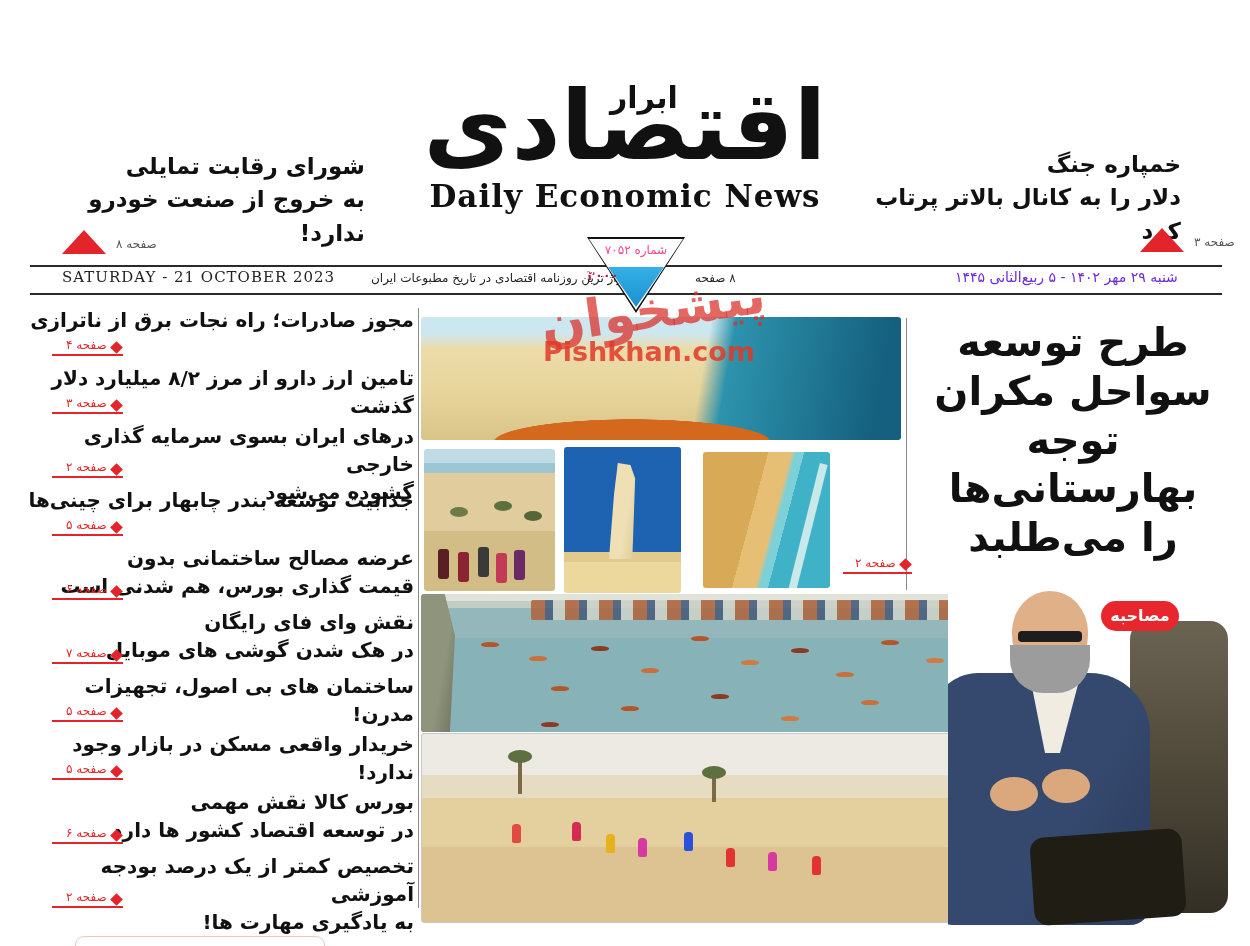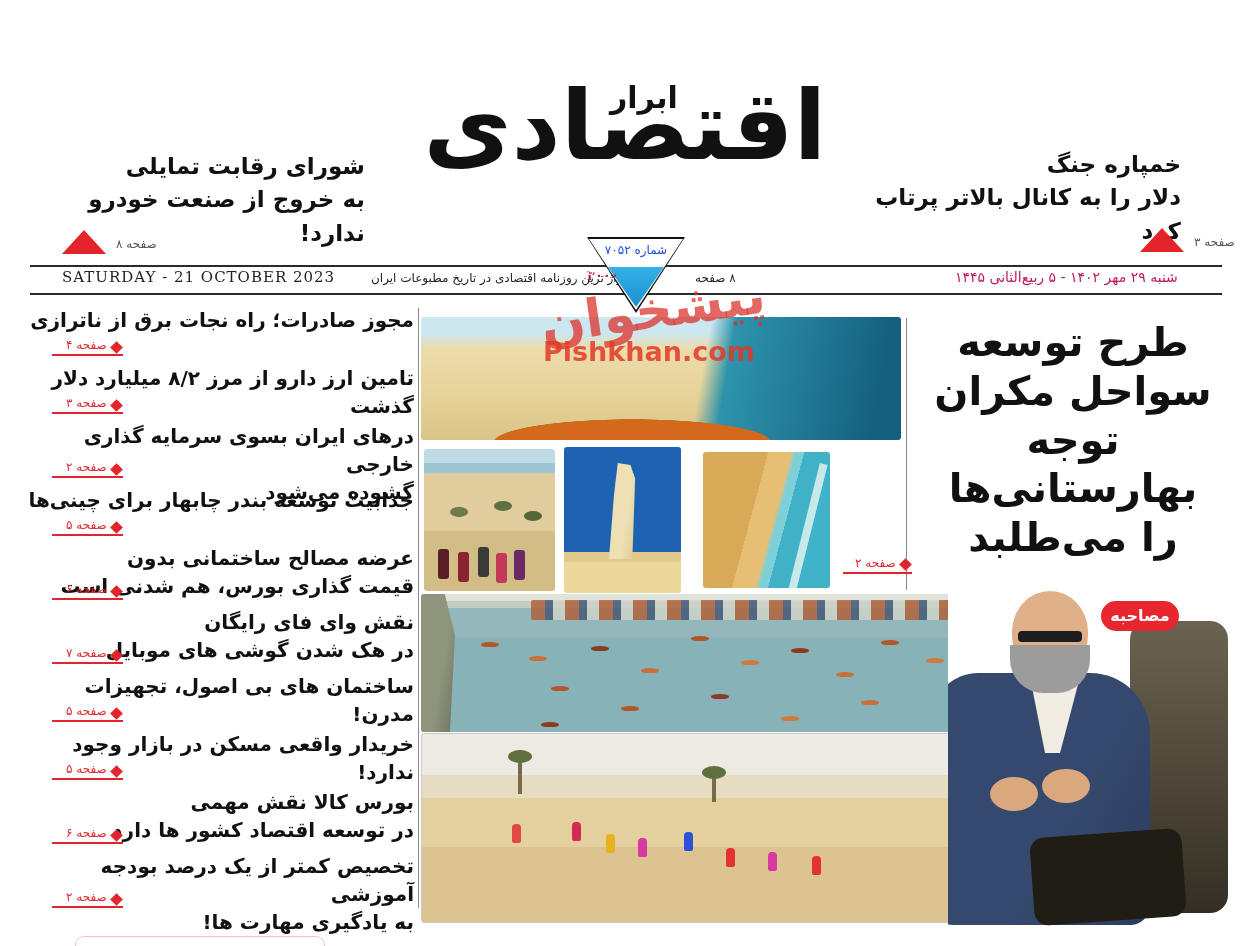--- a/index.html
+++ b/index.html
@@ -8,41 +8,41 @@
   
   .masthead{position:absolute;left:375px;top:78px;width:500px;text-align:center;}
   .m-big{font-size:96px;font-weight:bold;line-height:1.0;letter-spacing:-3px;direction:rtl;}
   .m-small{position:absolute;left:47%;top:2px;font-size:30px;font-weight:bold;direction:rtl;}
   .m-sub{font-family:"DejaVu Serif",serif;font-weight:bold;font-size:31px;margin-top:4px;letter-spacing:1px;}
   
   .issue-tri{position:absolute;left:587px;top:237px;width:98px;height:76px;z-index:6;}
   .t-outer{position:absolute;inset:0;background:#111;clip-path:polygon(0 0,100% 0,50% 100%);}
   .t-white{position:absolute;left:2px;top:2px;width:94px;height:71px;background:#fff;clip-path:polygon(0 0,100% 0,50% 100%);}
   .t-blue{position:absolute;left:21px;top:30px;width:56px;height:40px;background:linear-gradient(180deg,#35b1e6 0,#1b8fd0 100%);clip-path:polygon(0 0,100% 0,50% 100%);}
-  .t-issue{position:absolute;left:0;top:6px;width:100%;text-align:center;font-size:12px;direction:rtl;color:#1d4ed8;}
+  .t-issue{position:absolute;left:0;top:6px;width:100%;text-align:center;font-size:12px;direction:rtl;color:#ec4899;}
   .t-price{position:absolute;left:0;top:31px;width:100%;text-align:left;font-size:13px;font-weight:bold;color:#be185d;}
   .t-unit{position:absolute;left:0;top:30px;width:100%;font-size:8px;color:#fff;font-weight:bold;}
   
   .corner-story{position:absolute;width:330px;direction:rtl;}
   .corner-story .headline{font-size:23px;font-weight:bold;line-height:1.45;white-space:pre-line;}
   .tl{left:35px;top:150px;}
   .tr{left:851px;top:148px;}
   .tri-marker{position:absolute;display:flex;align-items:flex-end;gap:10px;}
   .tri-up{width:0;height:0;border-left:22px solid transparent;border-right:22px solid transparent;border-bottom:24px solid #e3252b;}
   .tri-label{font-size:12px;color:#555;direction:rtl;padding-bottom:3px;}
   .tl-marker{left:62px;top:230px;}
   .tr-marker{left:1140px;top:228px;}
   
   .rule{position:absolute;left:30px;width:1192px;height:2px;background:#2a2a2a;}
   .rule-top{top:265px;}
   .rule-bot{top:293px;}
   .d-en{position:absolute;left:62px;top:268px;font-family:"DejaVu Serif",serif;font-size:15px;letter-spacing:1px;color:#222;}
   .d-slogan{position:absolute;left:340px;top:271px;width:295px;font-size:12px;direction:rtl;text-align:left;color:#222;margin-left:31px;}
   .d-pages{position:absolute;left:695px;top:271px;font-size:12px;direction:rtl;color:#222;}
-  .d-fa{position:absolute;left:955px;top:269px;width:262px;font-size:14px;direction:rtl;text-align:left;color:#be185d;}
+  .d-fa{position:absolute;left:955px;top:269px;width:262px;font-size:14px;direction:rtl;text-align:left;color:#6d28d9;}
   
   .wm{position:absolute;z-index:9;pointer-events:none;}
   .wm-fa{left:540px;top:280px;font-size:52px;font-weight:bold;color:rgba(219,44,37,0.72);transform:rotate(-8deg);direction:rtl;}
   .wm-en{left:543px;top:336px;font-size:27px;font-weight:bold;color:rgba(226,56,40,0.85);}
   
   .left-col{position:absolute;left:28px;top:306px;width:388px;}
   .story{position:relative;direction:rtl;margin-bottom:2px;}
   .story .headline{font-size:20px;font-weight:bold;line-height:1.4;white-space:pre-line;text-align:right;padding-right:2px;}
   .s1{height:56px;} .s2{height:62px;}
   .marker{position:absolute;left:24px;bottom:6px;display:flex;direction:rtl;align-items:flex-end;gap:5px;
@@ -113,20 +113,21 @@
   .ad-stub{position:absolute;left:75px;top:936px;width:248px;height:14px;border:1px solid #f2c2bc;border-bottom:none;border-radius:9px 9px 0 0;background:#fff;}
 </style>
 </head>
 <body>
 
 <div class="page">
 
   <div class="masthead">
     <div class="m-big">اقتصادی</div>
     <div class="m-small">ابرار</div>
+    <div class="m-sub">Daily Economic News</div>
   </div>
 
   <div class="issue-tri">
     <div class="t-outer"></div>
     <div class="t-white"></div>
     <div class="t-blue"></div>
     <div class="t-issue">شماره ۷۰۵۲</div>
     <div class="t-price">۳۰۰۰</div>
     <div class="t-unit">تومان</div>
   </div>

